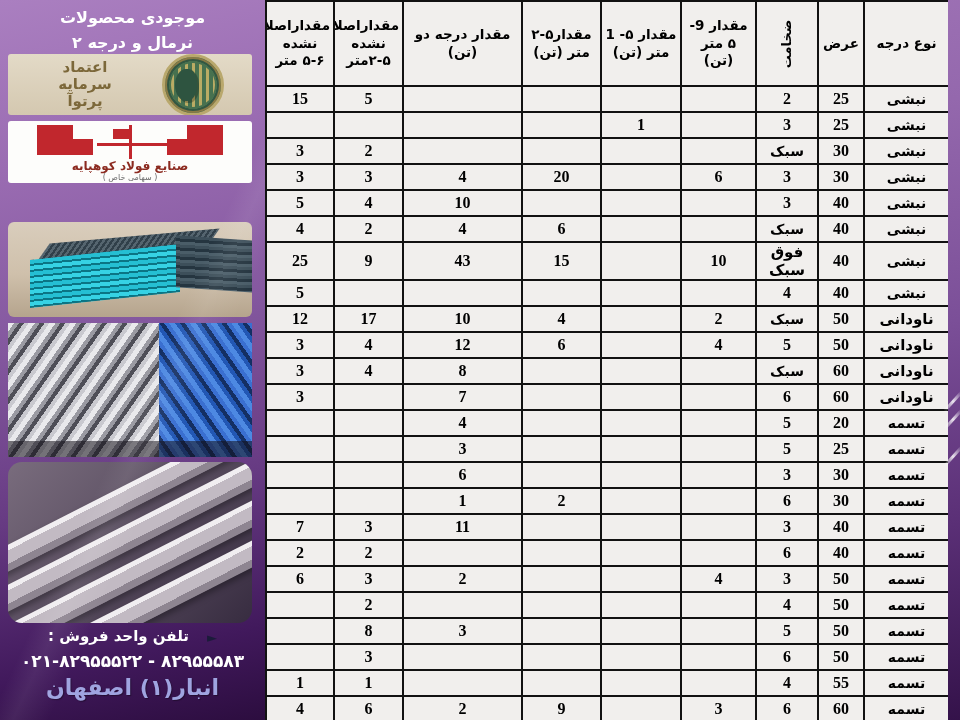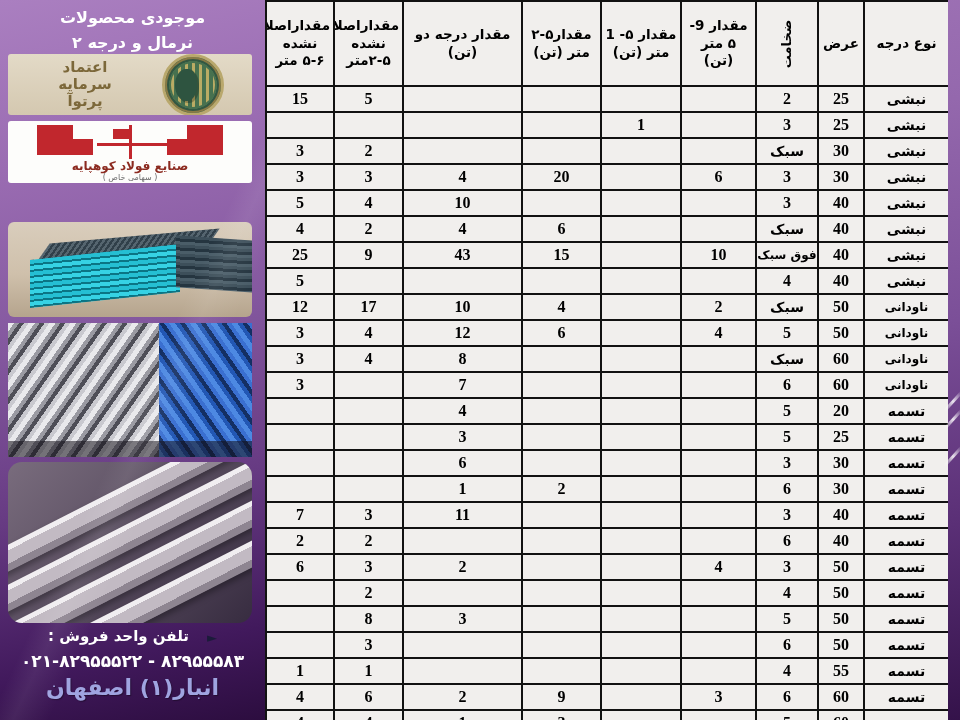--- a/index.html
+++ b/index.html
@@ -65,21 +65,21 @@
   table{border-collapse:collapse;table-layout:fixed;width:683px;direction:rtl;}
   th,td{border:2px solid #121212;background:#f1efed;padding:0;overflow:hidden;}
   thead tr{height:85px;}
   th{font-weight:bold;font-size:13.5px;line-height:1.3;color:#000;vertical-align:middle;text-align:center;padding:0 3px;}
   th.th-thick{position:relative;}
   th.th-thick .vert{position:absolute;top:50%;left:50%;transform:translate(-50%,-50%) rotate(-90deg);white-space:nowrap;font-size:13px;}
   tbody tr{height:26px;}
   td{text-align:center;vertical-align:middle;}
   td.num{font-family:"Liberation Serif",serif;font-weight:bold;font-size:16px;direction:ltr;}
   td.fa{font-weight:bold;font-size:14px;}
-  td.fa.small{font-size:12px;}
+  td.fa.small{font-size:15px;}
   
   .right-strip{position:absolute;right:0;top:0;width:12px;height:720px;pointer-events:none;}
   .right-strip .streak{position:absolute;right:-6px;width:26px;height:3px;background:linear-gradient(90deg,transparent,#fff,transparent);transform:rotate(-48deg);opacity:.85;}
 </style>
 </head>
 <body>
 
 <div class="slide">
 
   <aside class="sidebar">

